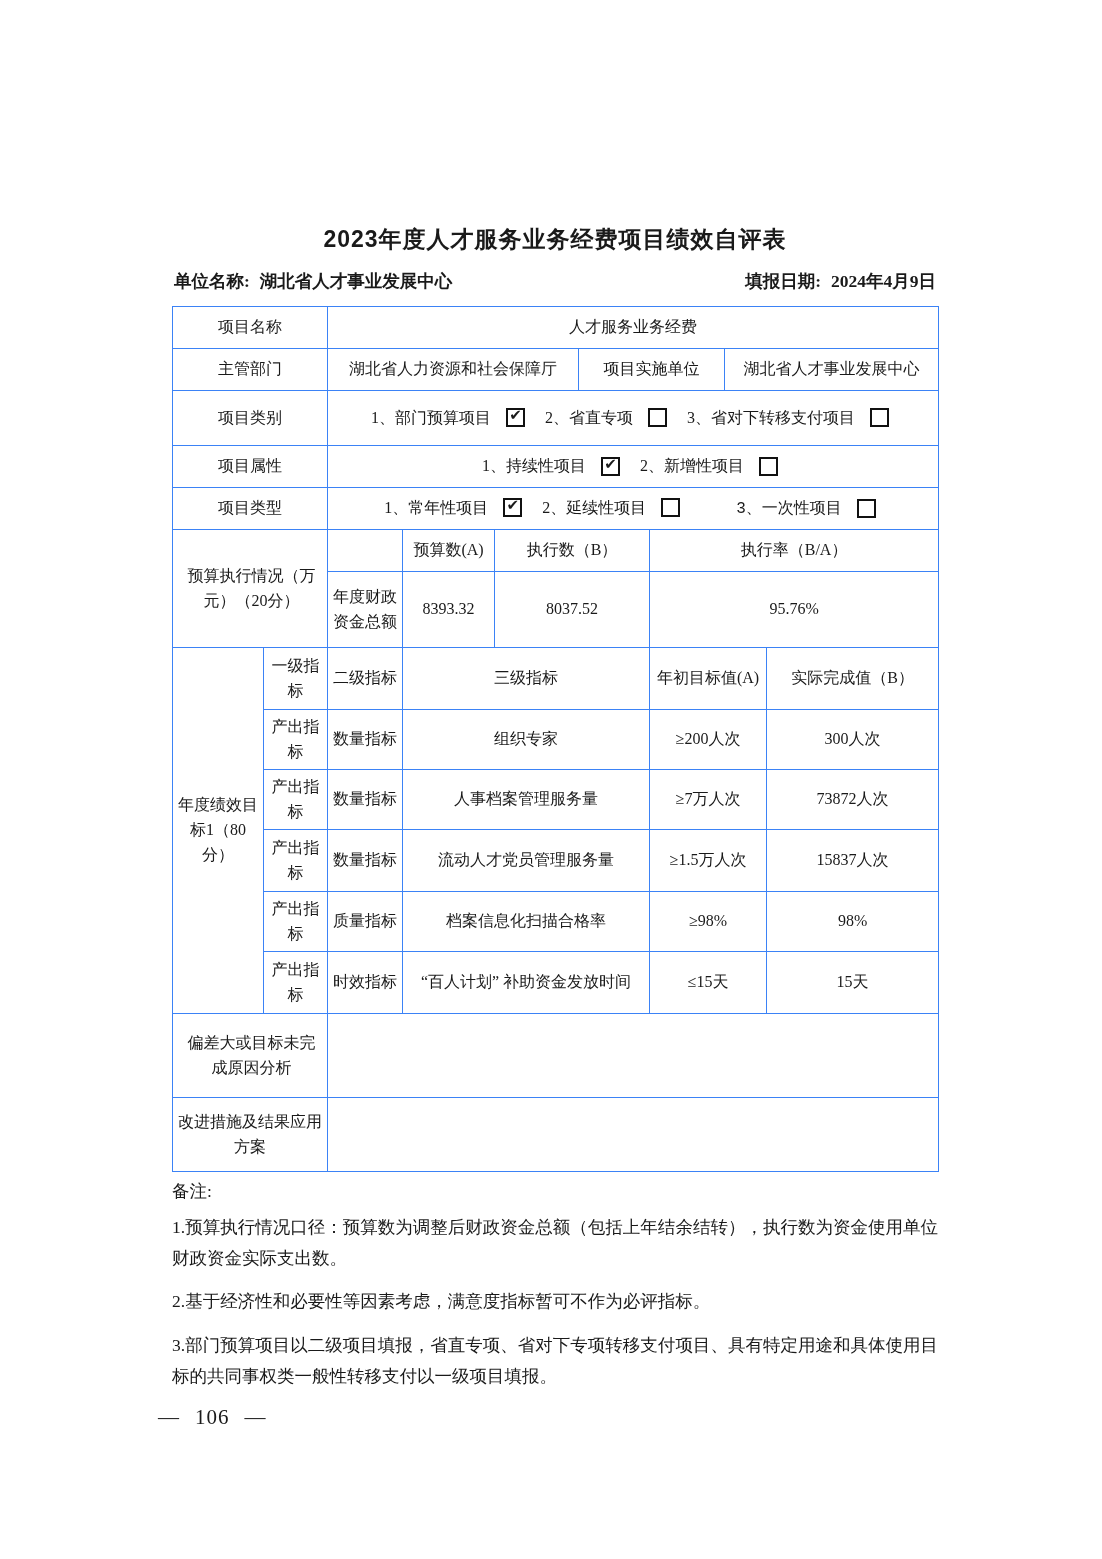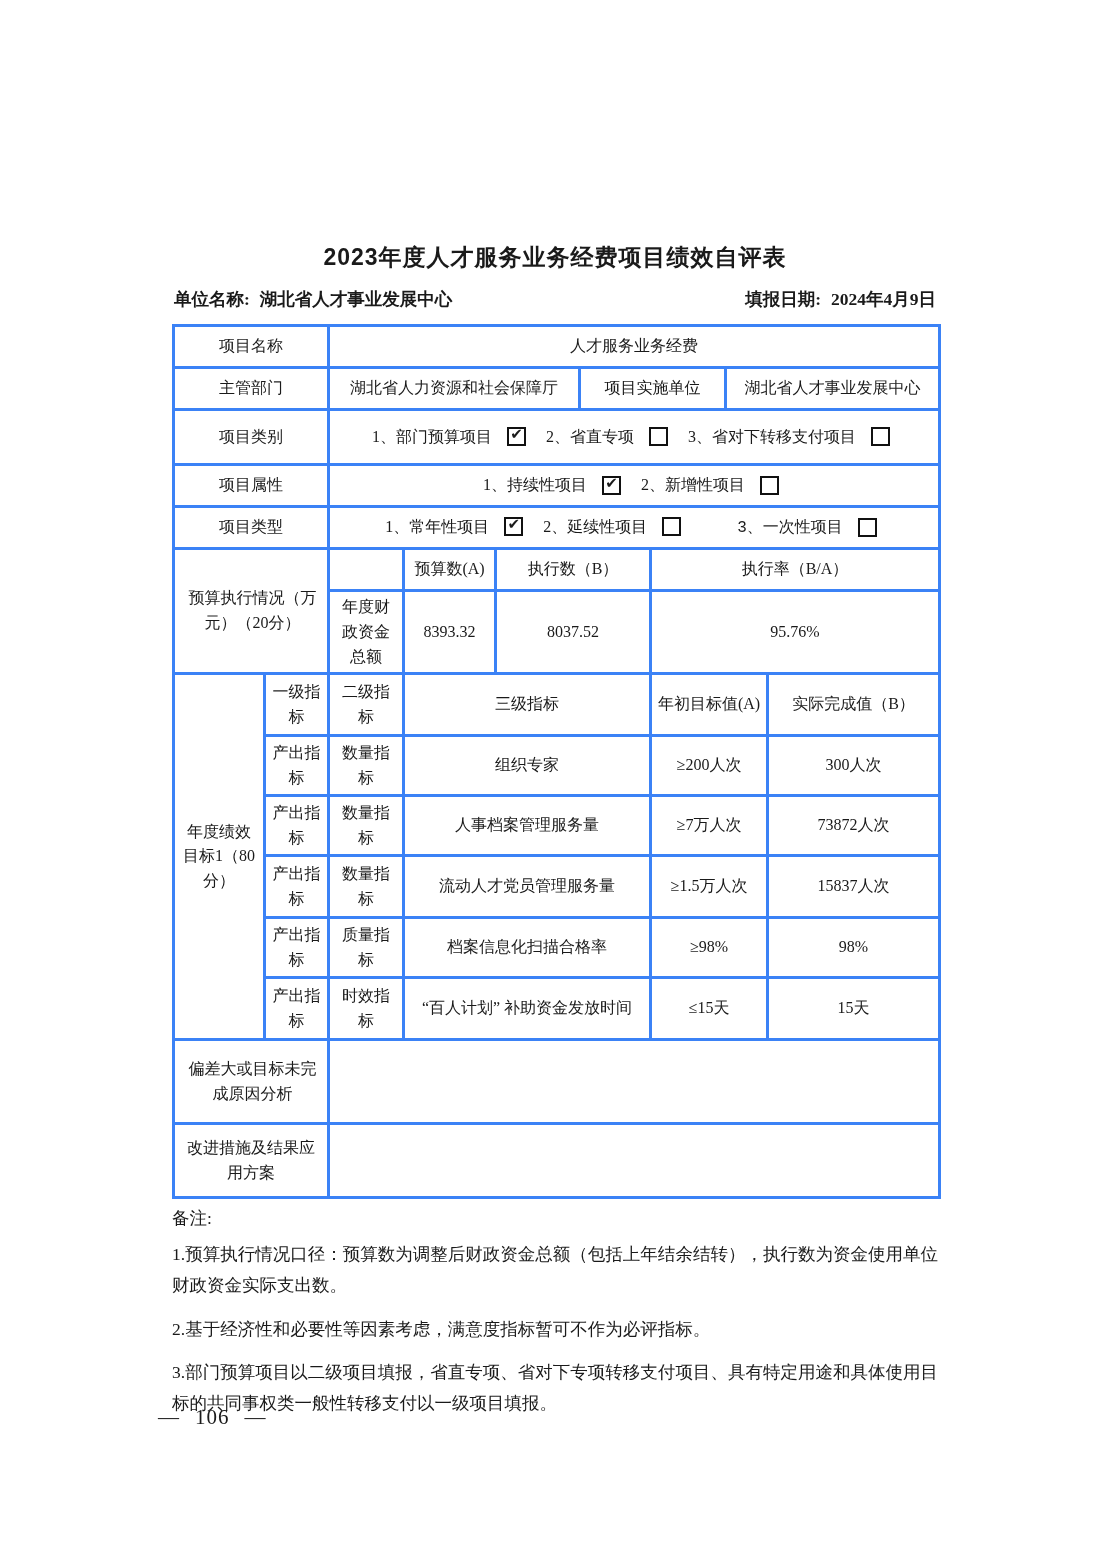--- a/index.html
+++ b/index.html
@@ -1,32 +1,32 @@
 <!DOCTYPE html>
 <html><head>
 <meta charset="utf-8">
 <style>
   html,body { margin:0; padding:0; background:#ffffff; }
   .page {
     position:relative; width:1102px; height:1559px; background:#ffffff;
     font-family:"Liberation Serif","DejaVu Serif",serif; color:#1a1a1a; overflow:hidden;
   }
-  .content { position:absolute; left:172px; top:242px; width:766px; }
+  .content { position:absolute; left:172px; top:224px; width:766px; }
   .title {
     margin:0 0 14px 0; text-align:center; font-size:23px; font-weight:700;
     font-family:"Liberation Sans","DejaVu Sans",sans-serif; letter-spacing:1px;
   }
   .info-line {
     display:flex; justify-content:space-between; align-items:baseline;
     font-size:17.5px; font-weight:700; margin:0 2px 13px 2px;
   }
   .info-line .lbl { margin-right:10px; }
   table.form { border-collapse:collapse; table-layout:fixed; width:766px; }
   .form td {
-    border:3px solid #3b82f6; text-align:center; vertical-align:middle;
+    border:1px solid #3b82f6; text-align:center; vertical-align:middle;
     font-size:16px; line-height:1.55; padding:3px 5px; word-break:break-all;
   }
   .al { text-align:center; padding-left:9px !important; padding-right:6px !important; }
   .opts { text-align:right; padding-left:15px !important; }
   .opt { display:inline-flex; align-items:center; gap:15px; margin-right:16px; white-space:nowrap; }
   .opt.gap3 { margin-left:36px;font-family:Liberation Mono, monospace; }
   .cbx {
     display:inline-flex; width:15px; height:15px; border:2px solid #111;
     align-items:center; justify-content:center; box-sizing:content-box;
     font-family:"DejaVu Sans",sans-serif; font-size:15px; font-weight:700; line-height:1;

